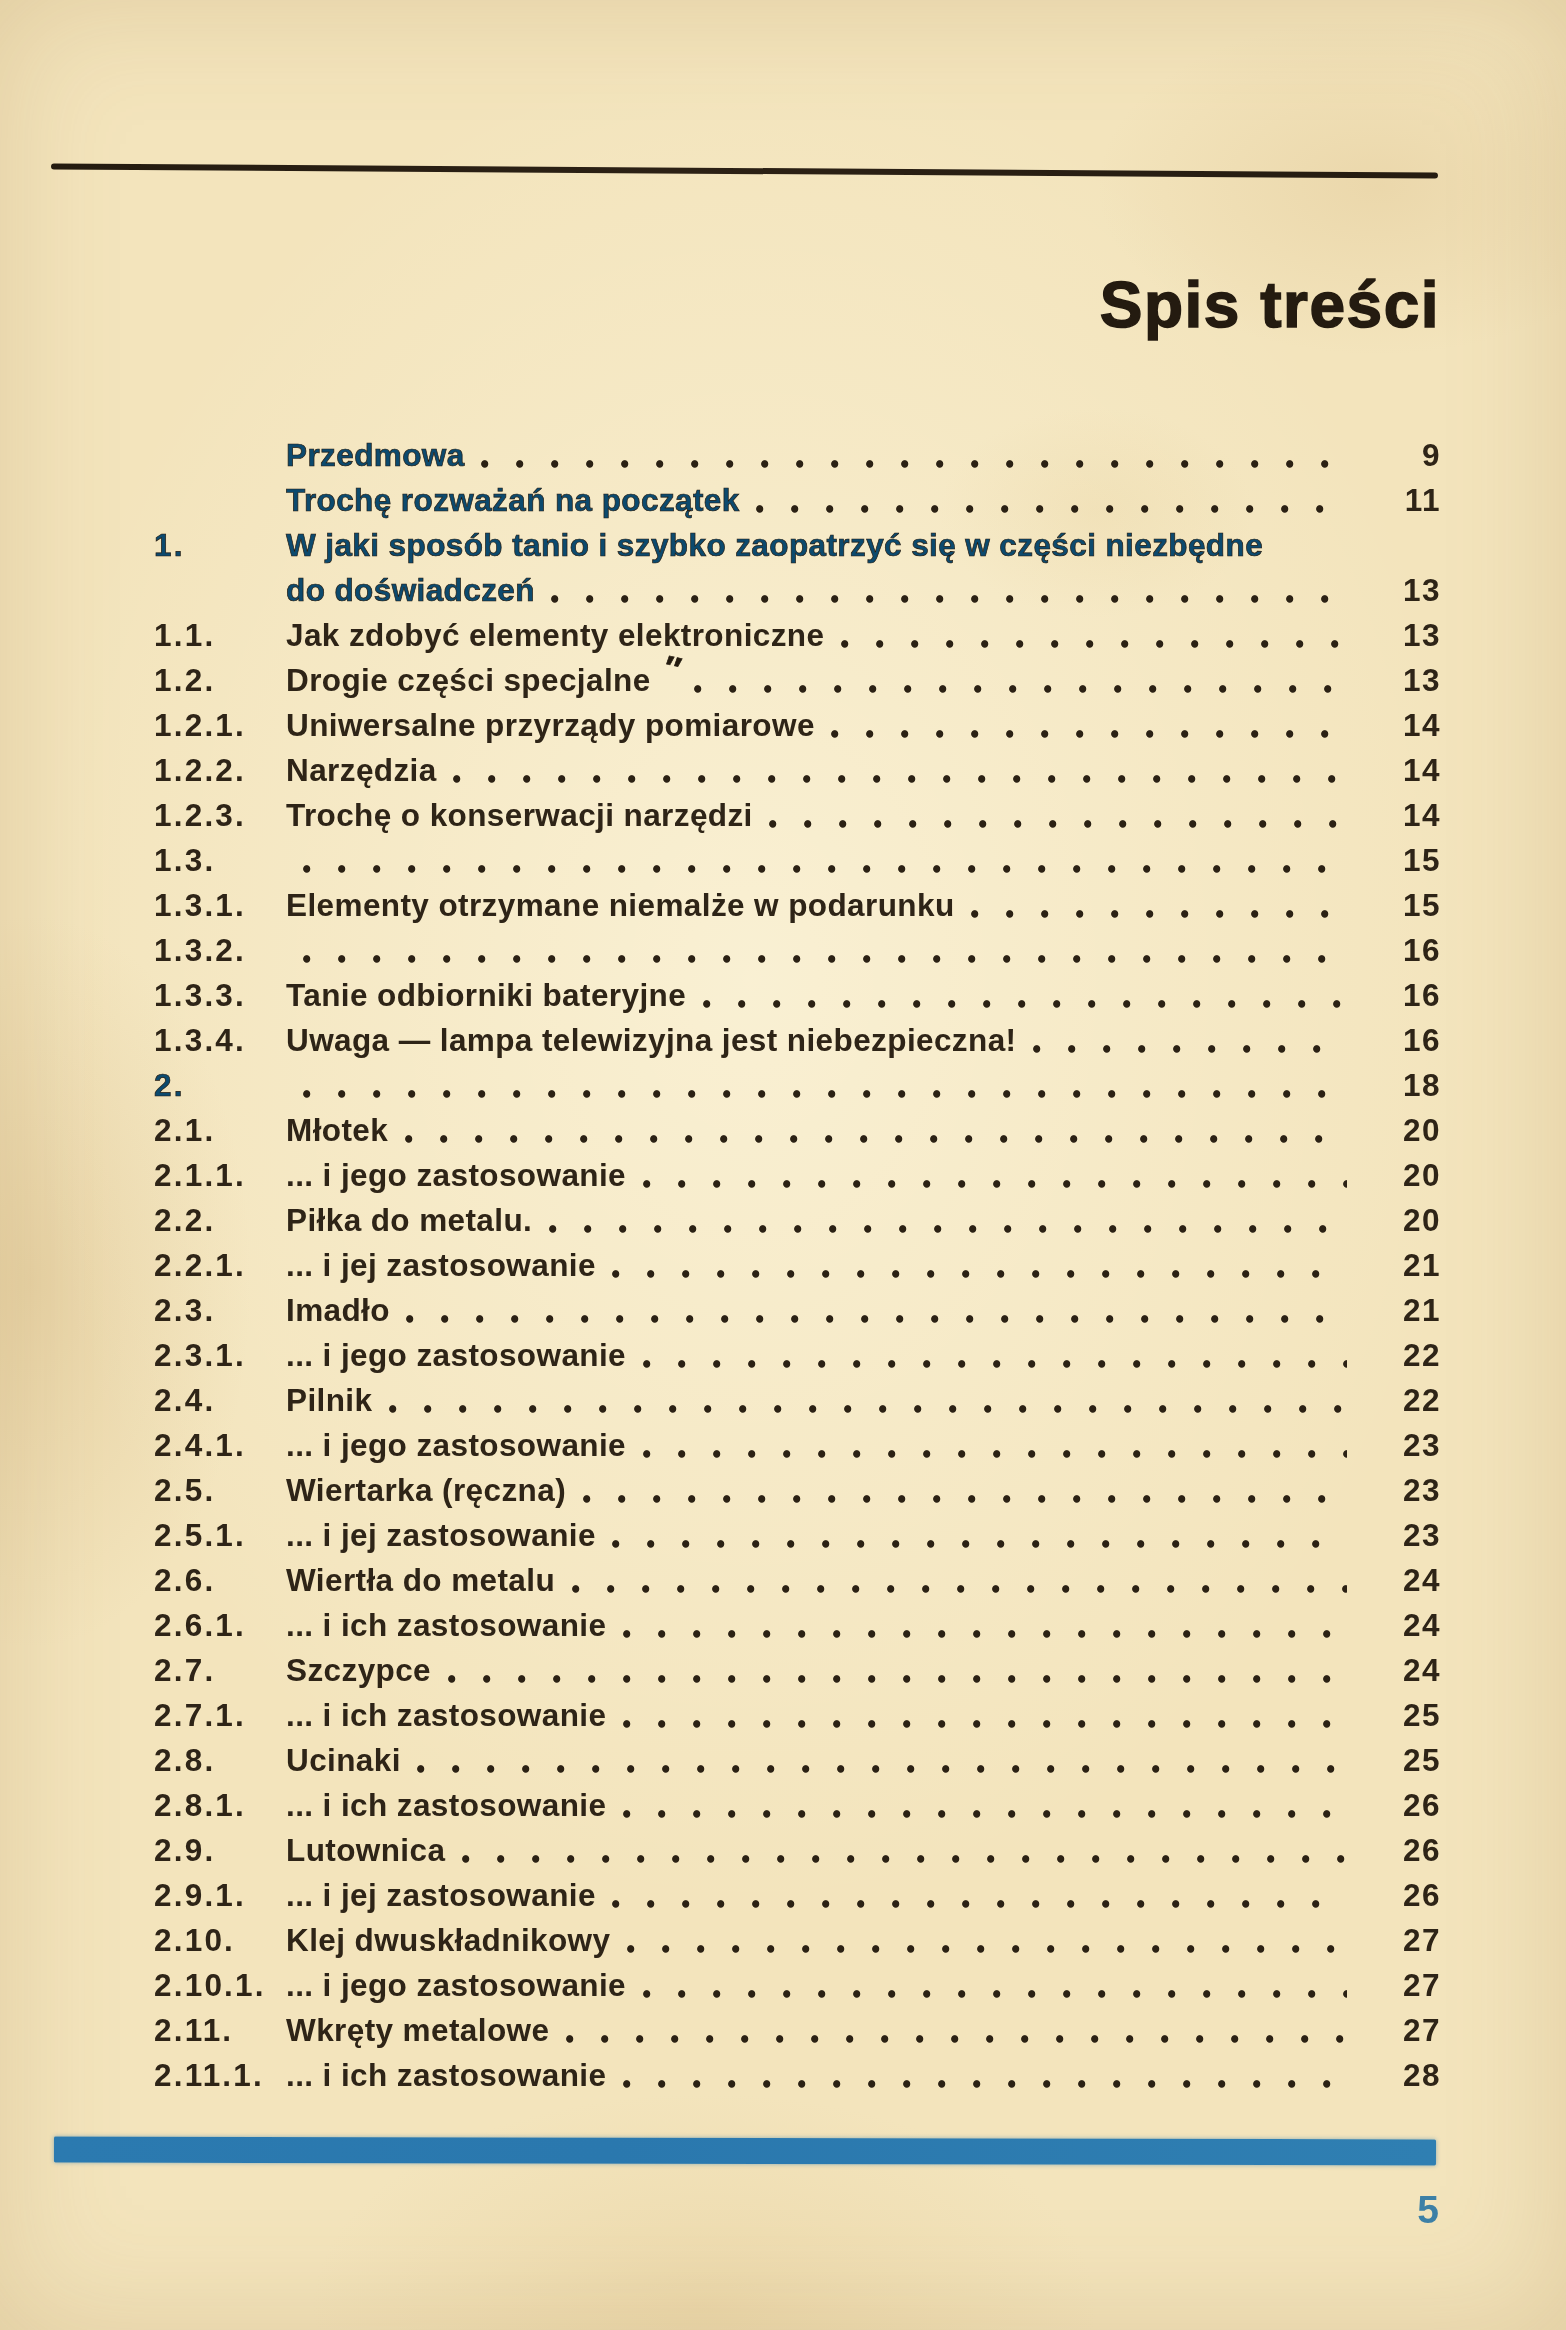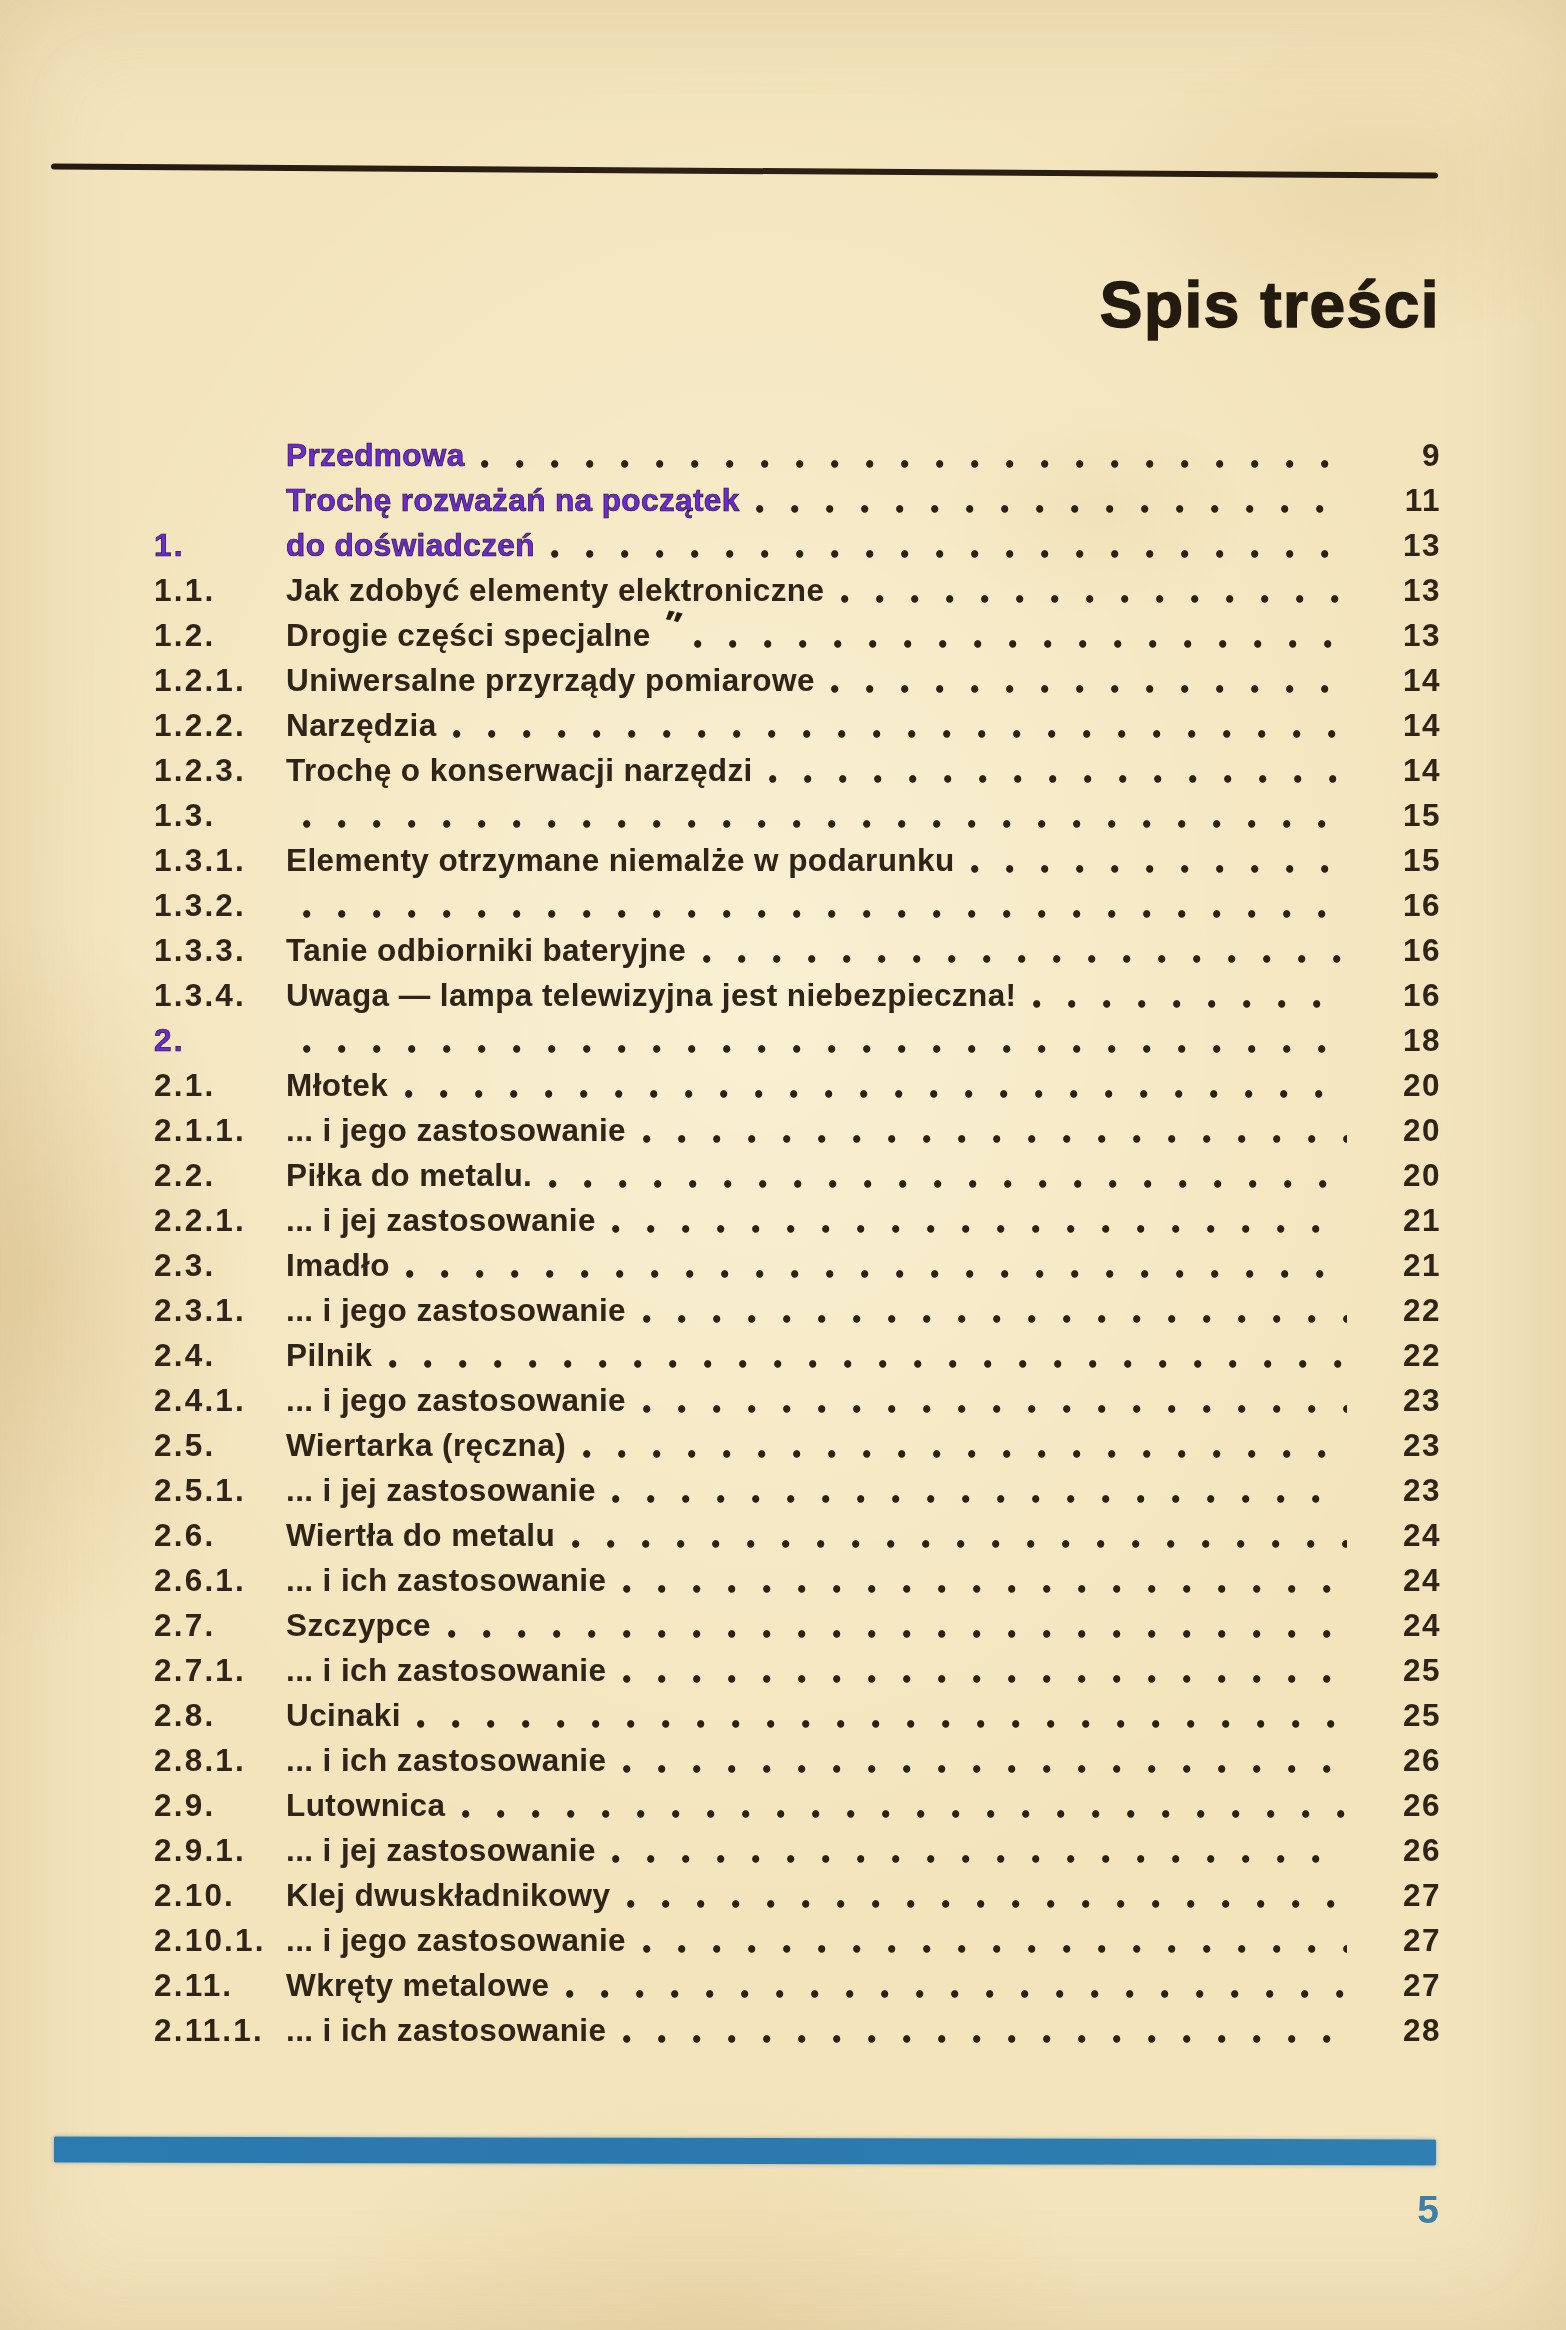--- a/index.html
+++ b/index.html
@@ -53,21 +53,21 @@
     width: 132px;
     letter-spacing: 2.2px;
     line-height: 45px;
   }
   .row .body { flex: 1; min-width: 0; }
   .line { display: flex; align-items: flex-end; height: 45px; }
   .line .title { white-space: nowrap; line-height: 45px; }
 
   .chapter .num, .chapter .title, .frontmatter .title {
     -webkit-text-stroke: 0.7px #241b10;
-    color: #6d28d9;
+    color: #0c4a6e;
   }
 
   .leader {
     flex: 1 1 auto;
     height: 7.5px;
     margin: 0 22.5px 10.5px 16.5px;
     min-width: 0;
     background-image: radial-gradient(circle at 3.7px 3.7px, #2b2114 3.1px, rgba(0,0,0,0) 4px);
     background-size: 35px 7.5px;
     background-repeat: repeat-x;
@@ -137,20 +137,23 @@
           <span class="leader"></span>
           <span class="pagenum">11</span>
         </span>
       </span>
   </div>
 
   <div class="row chapter">
     <span class="num">1.</span>
     <span class="body">
         <span class="line">
+          <span class="title">W jaki sposób tanio i szybko zaopatrzyć się w części niezbędne</span>
+        </span>
+        <span class="line">
           <span class="title">do doświadczeń</span>
           <span class="leader"></span>
           <span class="pagenum">13</span>
         </span>
       </span>
   </div>
 
   <div class="row">
     <span class="num">1.1.</span>
     <span class="body">

